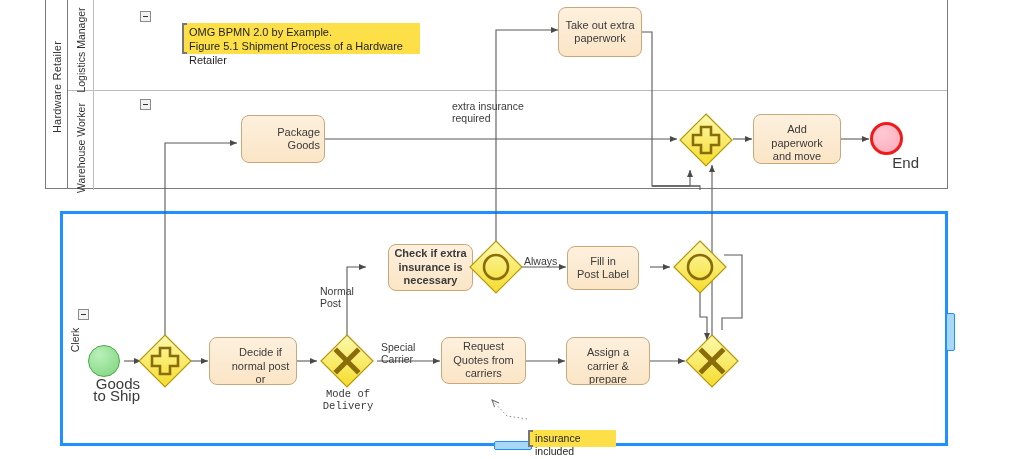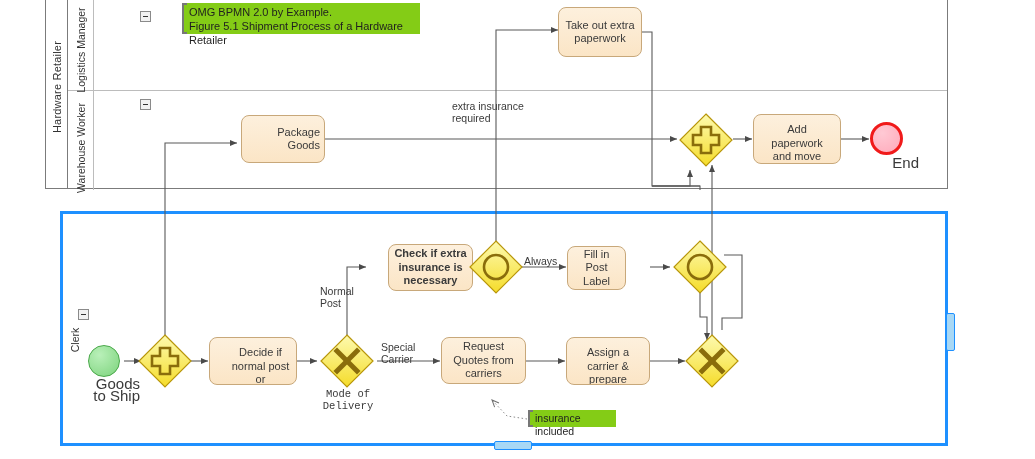--- a/index.html
+++ b/index.html
@@ -166,28 +166,29 @@
     position: absolute;
     font-size: 10.5px;
     line-height: 12px;
     color: #3a3a3a;
     white-space: pre-line;
   }
 
   
   .annotation {
     position: absolute;
-    background: #84cc16;
+    background: #fde047;
     border-left: 2px solid #777777;
     font-size: 11px;
     line-height: 14px;
     color: #1f1f1f;
     padding: 2px 6px 3px 5px;
     white-space: pre-line;
     box-sizing: border-box;
+    margin-top: 20px;
   }
   .annotation::before, .annotation::after {
     content: "";
     position: absolute;
     left: -2px;
     width: 5px; height: 2px;
     background: #777777;
   }
   .annotation::before { top: 0; }
   .annotation::after { bottom: 0; }
@@ -363,21 +364,21 @@
 necessary</span>
   </div>
 
   <div class="gw" style="left:468px; top:239px;">
     <svg width="56" height="56" viewBox="0 0 56 56">
       <polygon points="28,2 54,28 28,54 2,28" fill="url(#gwg1)" stroke="#b8960b" stroke-width="1.2"></polygon>
       <circle cx="28" cy="28" r="12" fill="none" stroke="#8a6d0b" stroke-width="2.6"></circle>
     </svg>
   </div>
 
-  <div class="task" style="left:567px; top:246px; width:59px; height:44px;">
+  <div class="task" style="left:567px; top:246px; width:72px; height:44px;">
     <span style="white-space:pre-line;">Fill in
 Post Label</span>
   </div>
 
   <div class="gw" style="left:672px; top:239px;">
     <svg width="56" height="56" viewBox="0 0 56 56">
       <polygon points="28,2 54,28 28,54 2,28" fill="url(#gwg1)" stroke="#b8960b" stroke-width="1.2"></polygon>
       <circle cx="28" cy="28" r="12" fill="none" stroke="#8a6d0b" stroke-width="2.6"></circle>
     </svg>
   </div>

